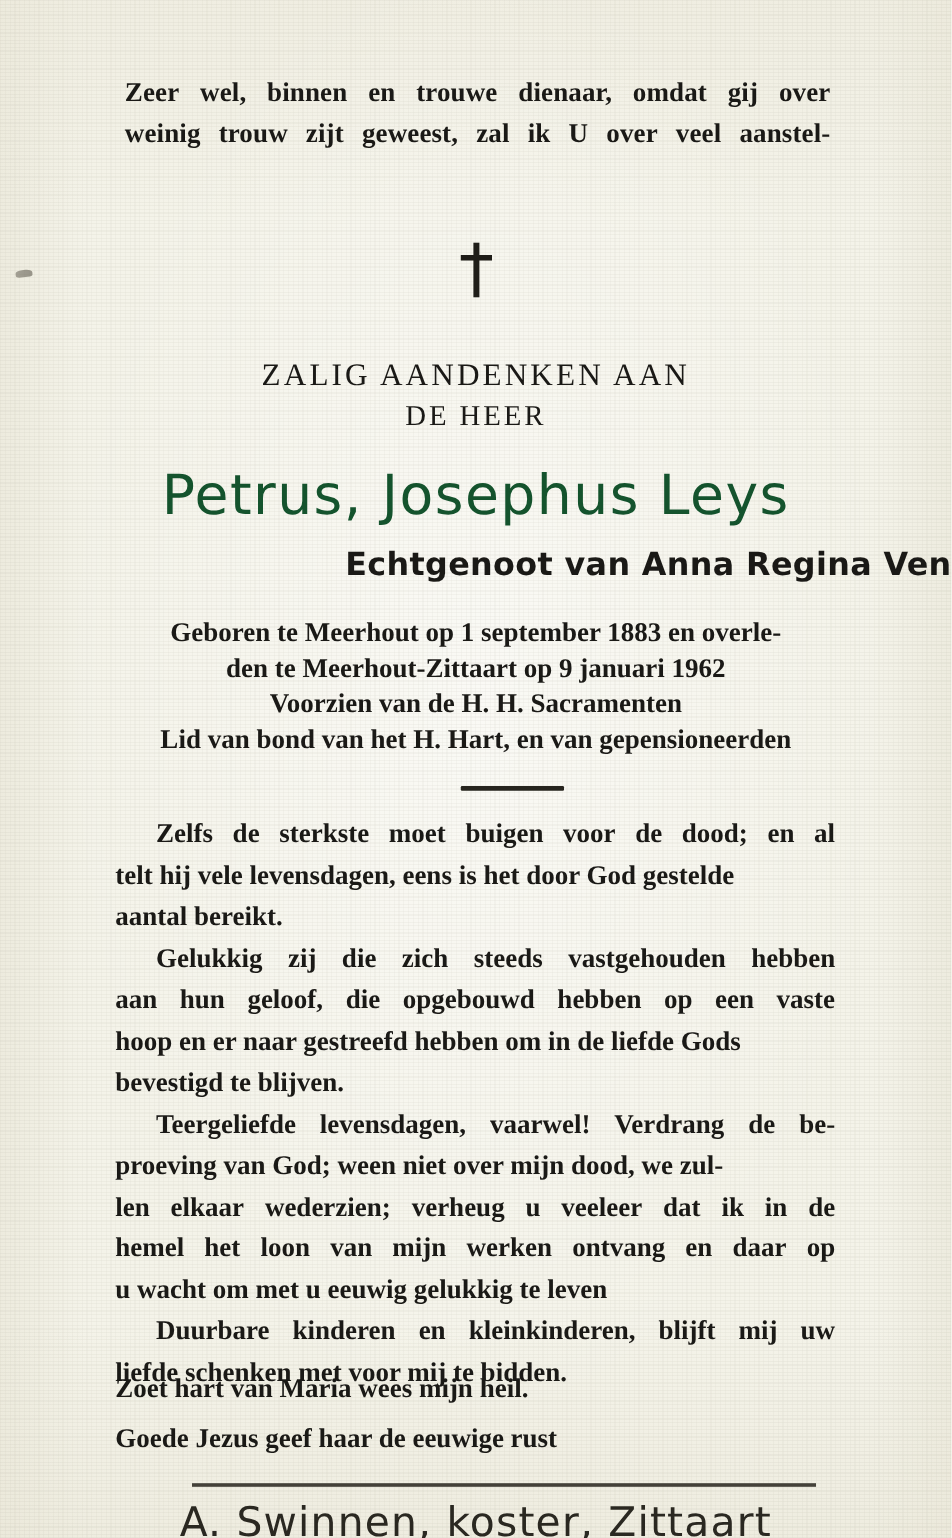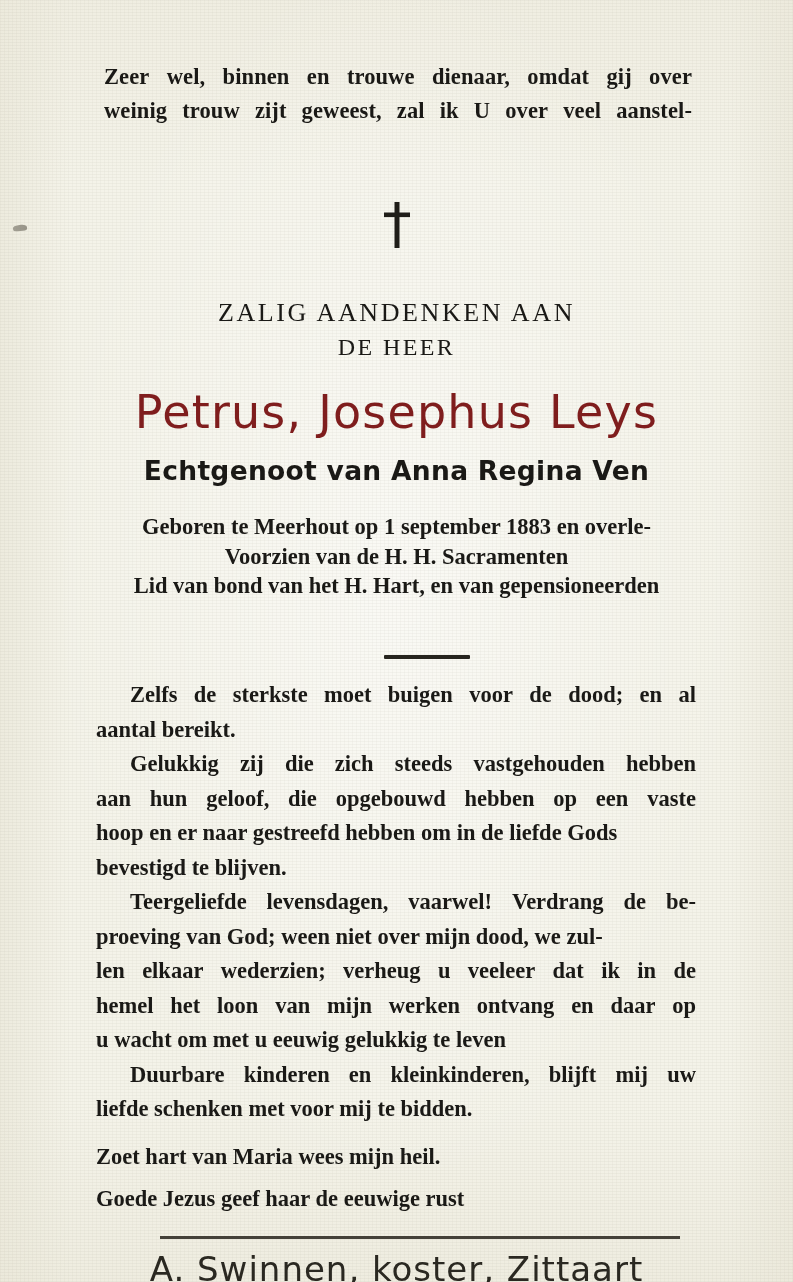--- a/index.html
+++ b/index.html
@@ -95,27 +95,27 @@
   .name{
     position:absolute;
     left:0;right:0;
     top:386px;
     text-align:center;
     font-size:46px;
     line-height:52px;
     font-weight:400;
     letter-spacing:1.2px;
     font-family:"DejaVu Sans", sans-serif;
-    color:#7f1d1d;
+    color:#14532d;
   }
   .spouse{
     position:absolute;
     left:0;right:0;
     top:455px;
-    text-align:center;
+    text-align:right;
     font-size:26.5px;
     line-height:32px;
     font-weight:700;
     letter-spacing:.3px;
     font-family:"DejaVu Sans", sans-serif;
   }
 
   .dates{
     position:absolute;
     left:50px;right:50px;
@@ -241,20 +241,21 @@
   </div>
 
   <div class="zalig layer">ZALIG AANDENKEN AAN</div>
   <div class="deheer layer">DE HEER</div>
 
   <div class="name layer">Petrus, Josephus Leys</div>
   <div class="spouse layer">Echtgenoot van Anna Regina Ven</div>
 
   <div class="dates layer">
     <span class="ln">Geboren te Meerhout op 1 september 1883 en overle-</span>
+    <span class="ln">den te Meerhout-Zittaart op 9 januari 1962</span>
     <span class="ln">Voorzien van de H. H. Sacramenten</span>
     <span class="ln">Lid van bond van het H. Hart, en van gepensioneerden</span>
   </div>
 
   <div class="rule-short layer"></div>
 
   <div class="body layer">
 
     <p>
       <span class="ln j ind">
@@ -262,20 +263,21 @@
           <span>de</span>
           <span>sterkste</span>
           <span>moet</span>
           <span>buigen</span>
           <span>voor</span>
           <span>de</span>
           <span>dood;</span>
           <span>en</span>
           <span>al</span>
       </span>
+      <span class="ln">telt hij vele levensdagen, eens is het door God gestelde</span>
       <span class="ln">aantal bereikt.</span>
     </p>
 
     <p>
       <span class="ln j ind">
         <span>Gelukkig</span>
           <span>zij</span>
           <span>die</span>
           <span>zich</span>
           <span>steeds</span>

